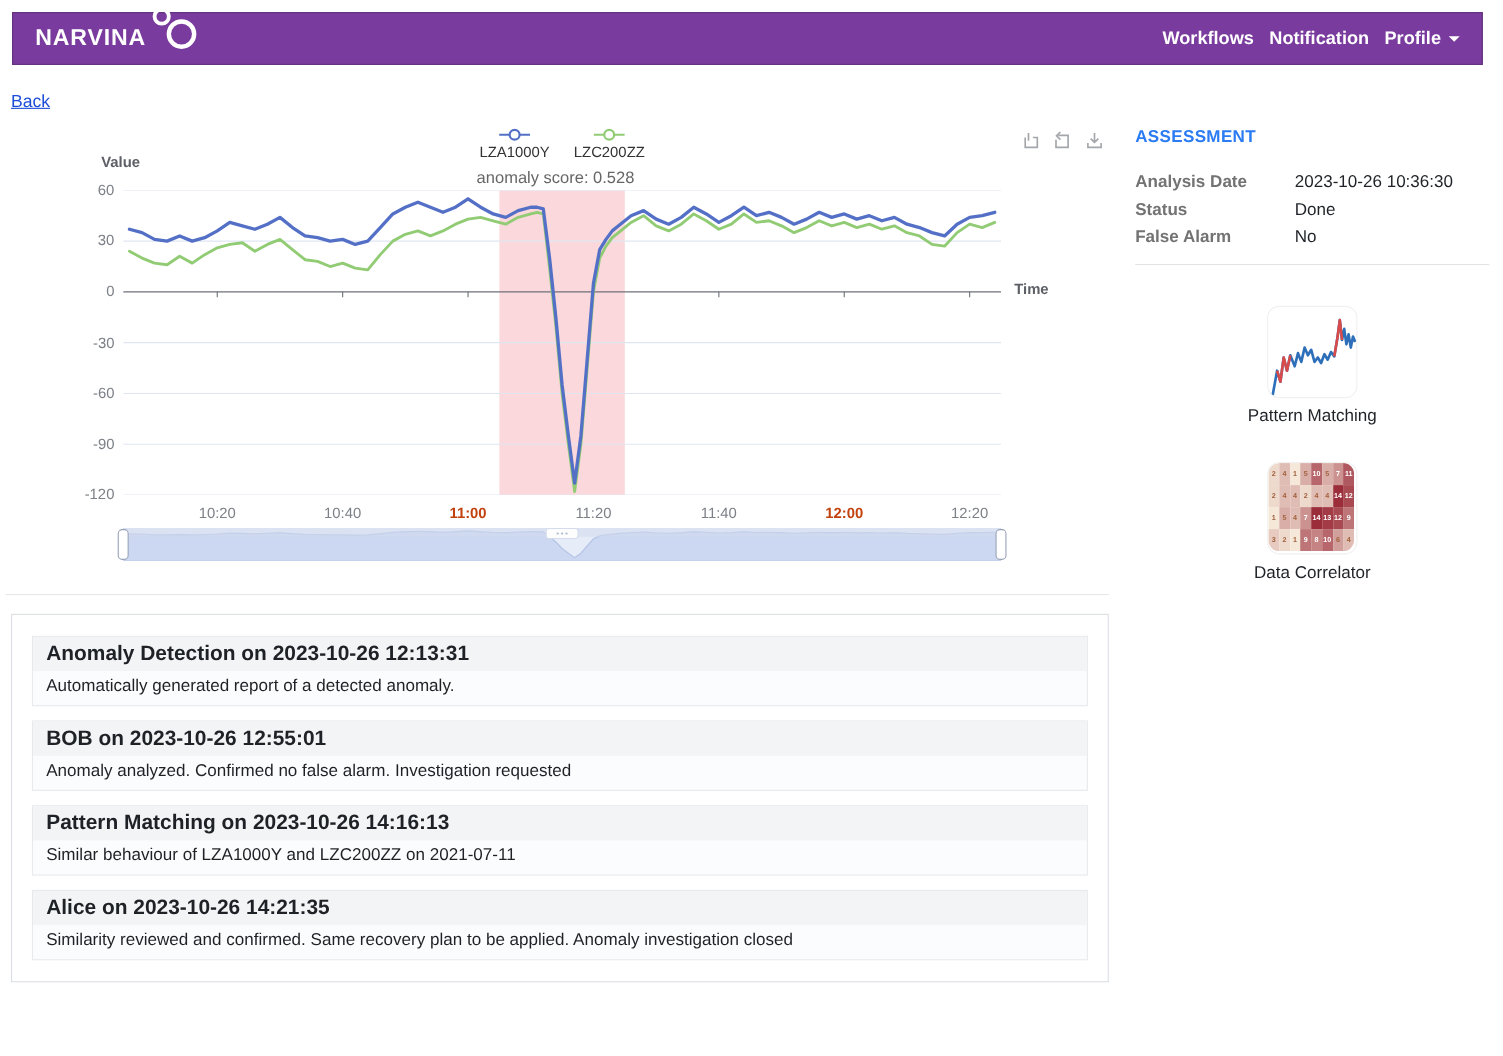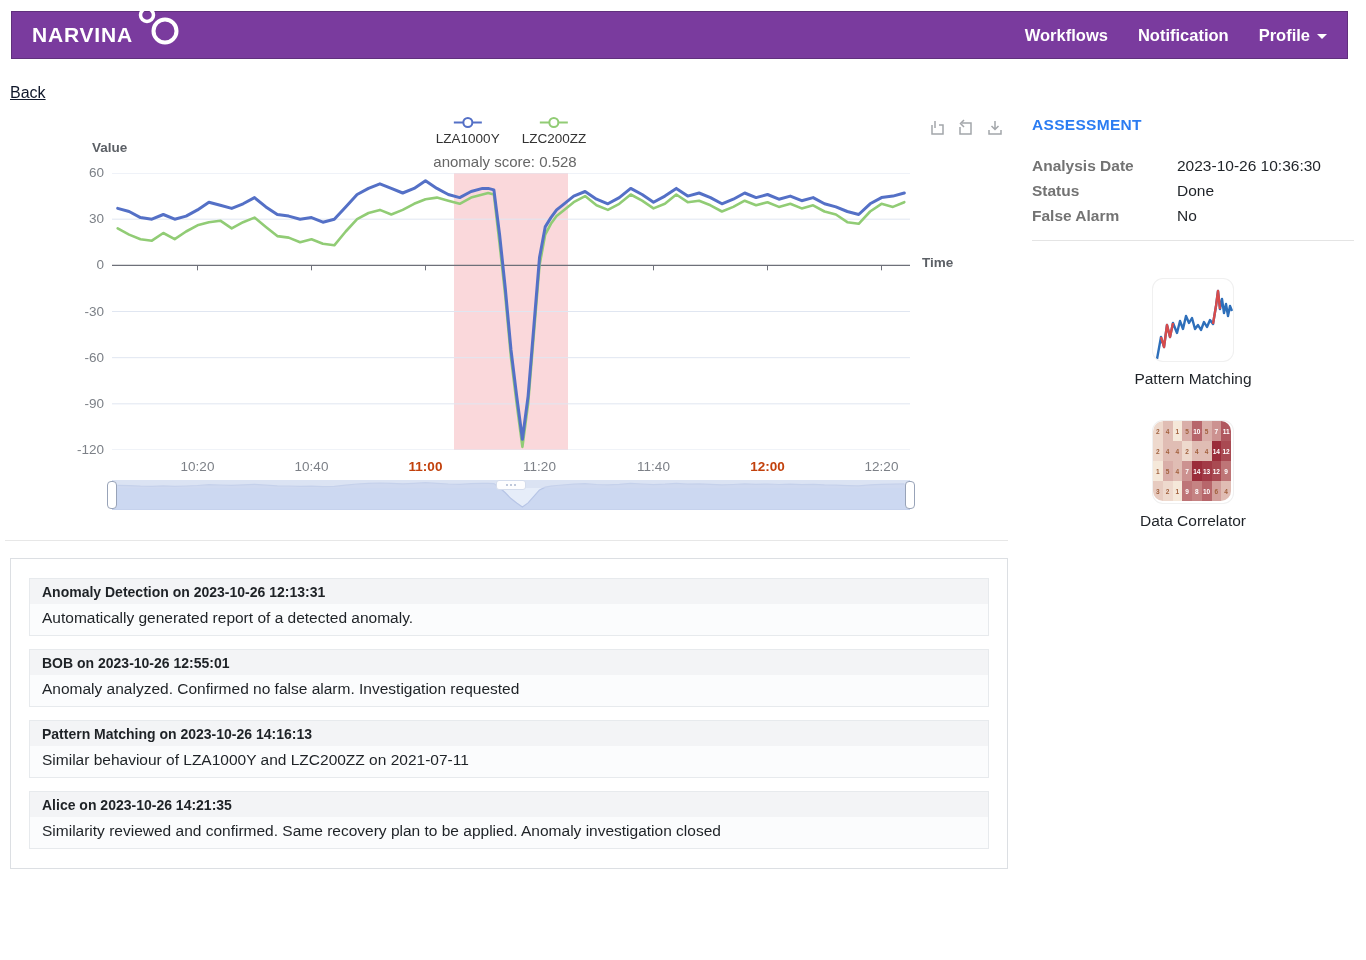--- a/index.html
+++ b/index.html
@@ -5,26 +5,26 @@
   html,body{margin:0;padding:0}
   body{width:1366px;height:960px;background:#fff;color:#1e2226;
        font-family:"Liberation Sans",sans-serif;overflow:hidden}
 
   
   .topbar{display:flex;align-items:center;margin:11px 18px 0 11px;height:48px;
           background:#7A3B9E;border:1px solid #60307c;padding:0 20px;box-sizing:border-box}
   .brand{display:flex;align-items:center;color:#fff;font-size:21px;font-weight:700;
          letter-spacing:.8px;cursor:pointer}
   .brand svg{margin-left:1px;transform:translateY(-9px)}
-  .topnav{margin-left:auto;display:flex;gap:30px;align-items:center}
+  .topnav{margin-left:auto;display:flex;gap:14px;align-items:center}
   .nav-item{color:#fff;font-weight:700;font-size:16.5px;text-decoration:none;cursor:pointer;white-space:nowrap}
   .caret{display:inline-block;margin-left:7px;vertical-align:2px;
          border-left:5px solid transparent;border-right:5px solid transparent;border-top:5px solid #fff}
 
-  .back{display:inline-block;margin:25px 0 0 10px;color:#0f172a;font-size:16px;
+  .back{display:inline-block;margin:25px 0 0 10px;color:#1d4ed8;font-size:16px;
         text-decoration:underline;cursor:pointer}
 
   .main{display:flex}
   .left-col{width:1008px;flex:none}
   .right-col{flex:1;padding:10px 12px 0 24px;box-sizing:border-box}
 
   
   .chart-wrap{position:relative;height:415px;margin-top:7px}
   .chart-legend{position:absolute;top:7px;left:511px;transform:translateX(-50%);
                 display:flex;gap:22px;align-items:flex-start}
@@ -53,21 +53,21 @@
            background:#fdfdfe;border:1px solid #d4dcec;border-radius:3px;display:flex;
            align-items:center;justify-content:center;gap:2px;cursor:grab;z-index:2}
   .dz-grip i{width:2px;height:2px;border-radius:50%;background:#aab6cf}
 
   hr.sep{border:none;border-top:1px solid #e7e7e7;margin:16px 0 0 5px;width:1003px}
 
   
   .comments{margin:17px 0 0 10px;width:998px;box-sizing:border-box;border:1px solid #dcdfe3;
             padding:19px 18px;display:flex;flex-direction:column;gap:13px;background:#fff}
   .comment{border:1px solid #e7eaed;background:#fbfcfd}
-  .comment-h{background:#f3f4f6;padding:5px 12px 4px;font-weight:700;font-size:14px}
+  .comment-h{background:#f3f4f6;padding:5px 12px 4px;font-weight:700;font-size:19px}
   .comment-b{padding:5px 12px 8px;font-size:15.5px}
 
   
   .assess-title{color:#2B7CF2;font-weight:700;font-size:15.5px;letter-spacing:.3px;margin-top:4px}
   .assess-rows{margin-top:23px;display:flex;flex-direction:column;gap:7px;font-size:15.5px}
   .arow{display:flex}
   .alabel{width:145px;font-weight:700;color:#737373}
   .avalue{color:#1f2328}
   hr.adiv{border:none;border-top:1px solid #e4e4e4;margin:15px 0 0}
   .tools{display:flex;flex-direction:column;align-items:center;margin-top:38px}

